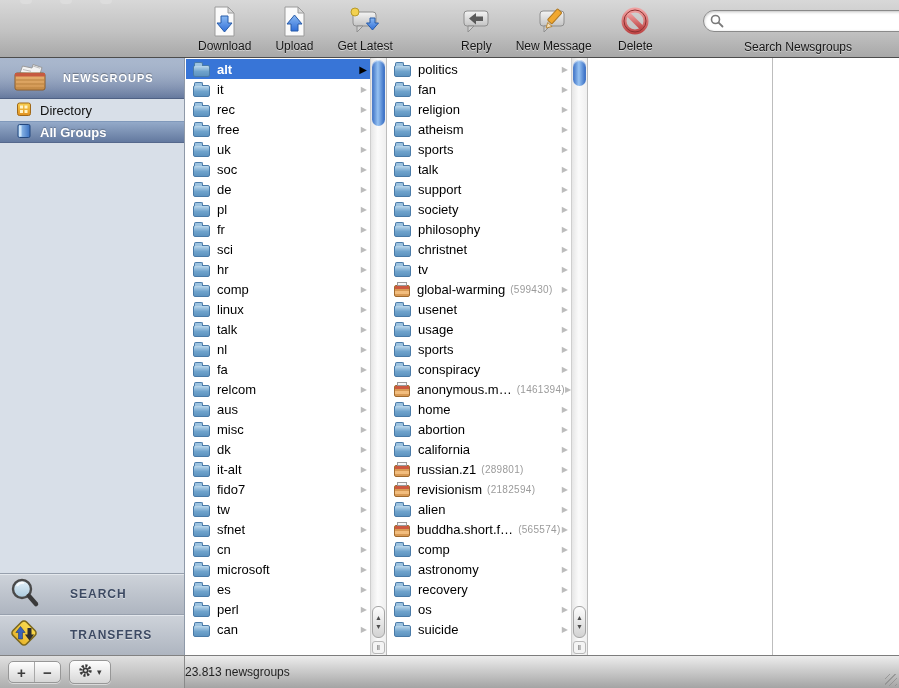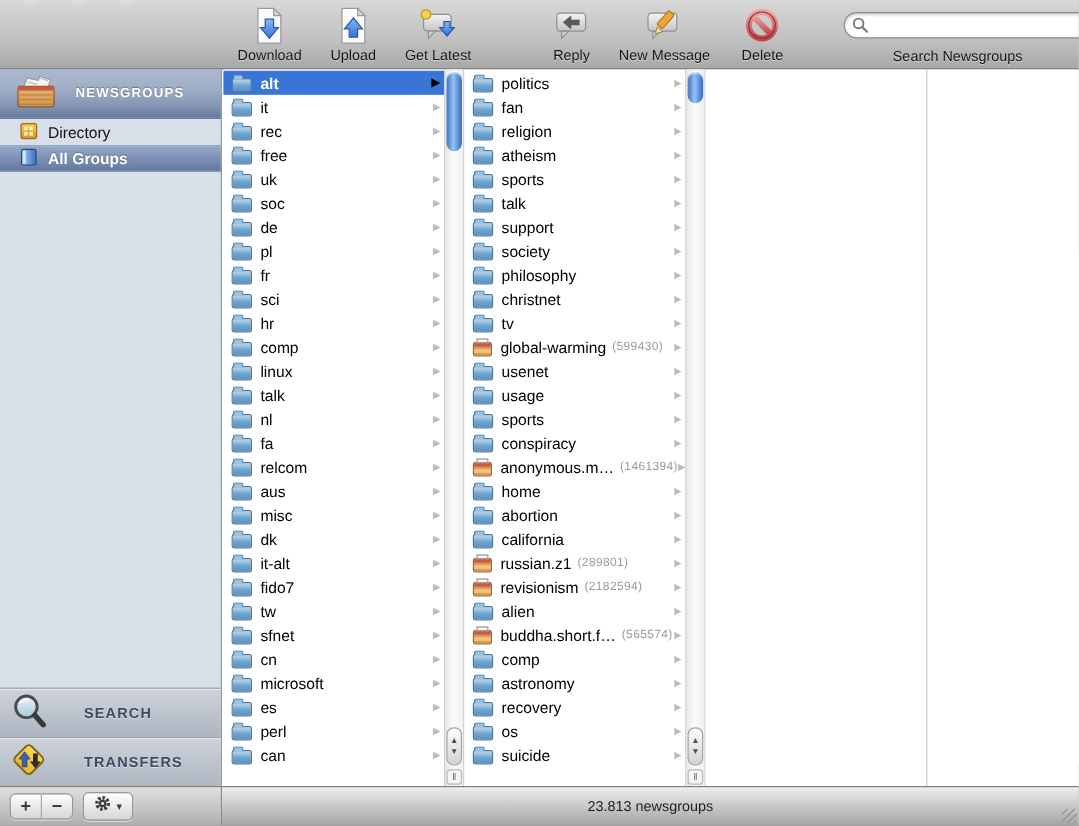--- a/index.html
+++ b/index.html
@@ -46,21 +46,21 @@
     background:linear-gradient(#fefefe,#d6d6d6);box-shadow:0 1px 0 rgba(255,255,255,.5);}
   .seg-btn{width:25px;height:20px;display:flex;align-items:center;justify-content:center;
     font-size:15px;font-weight:bold;color:#3c3c3c;}
   .seg-btn + .seg-btn{border-left:1px solid #a8a8a8;}
   .gear-btn{display:flex;align-items:center;gap:4px;height:22px;padding:0 8px;
     border:1px solid #979797;border-radius:5px;background:linear-gradient(#fefefe,#d6d6d6);
     box-shadow:0 1px 0 rgba(255,255,255,.5);}
   .gear-arrow{font-size:9px;color:#3c3c3c;}
   .statusbar{position:absolute;left:185px;right:0;bottom:0;height:33px;box-sizing:border-box;
     background:linear-gradient(#ededed,#cccccc 45%,#a4a4a4);border-top:1px solid #7d7d7d;
-    display:flex;align-items:center;justify-content:center;font-size:12px;color:#1f1f1f;}
+    display:flex;align-items:center;justify-content:flex-start;font-size:12px;color:#1f1f1f;}
   .grip{position:absolute;right:2px;bottom:2px;width:12px;height:12px;
     background:repeating-linear-gradient(135deg,transparent 0 3px,#8f8f8f 3px 4px);opacity:.8;}
   
   .browser{position:absolute;top:58px;left:186px;right:0;bottom:33px;background:#fff;display:flex;}
   .col{display:flex;box-sizing:border-box;border-right:1px solid #bdbdbd;background:#fff;}
   .col-0,.col-1{width:201px;}
   .col-2{width:185px;}
   .col.filler{flex:1;border-right:none;}
   .col-list{flex:1;overflow:hidden;padding-top:1px;}
   .row{height:20px;display:flex;align-items:center;padding:0 3px 0 7px;white-space:nowrap;overflow:hidden;}

